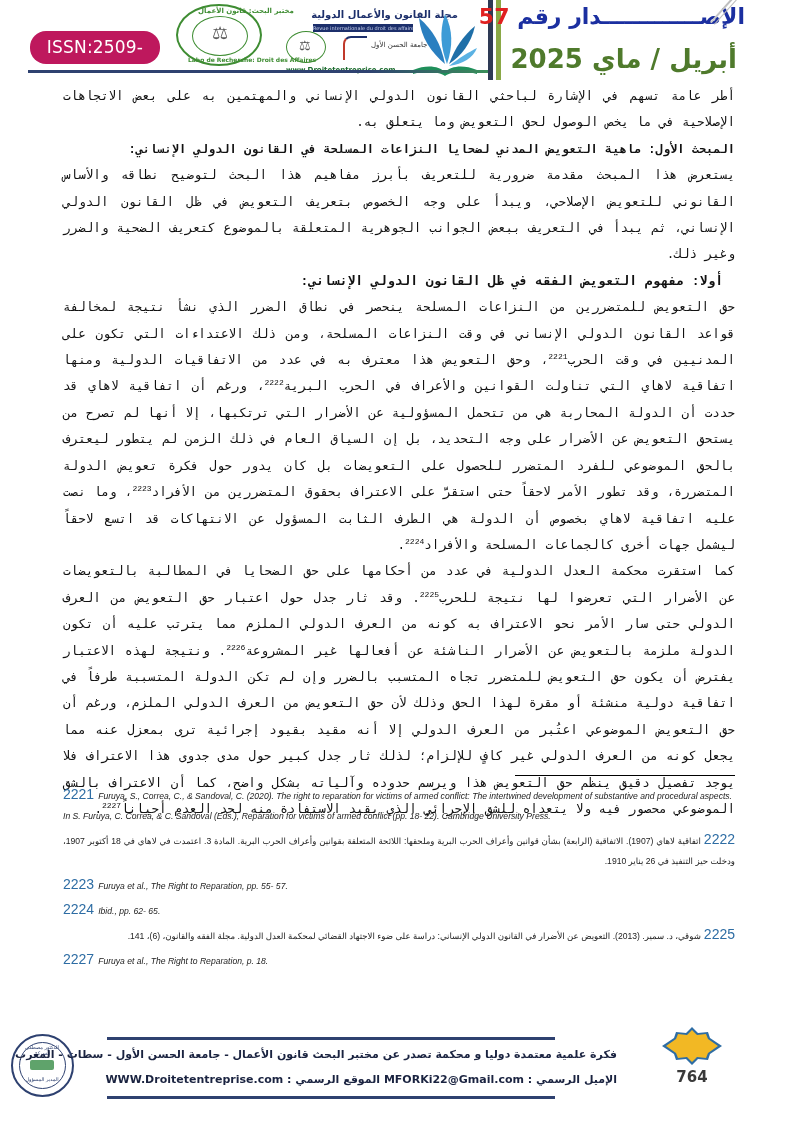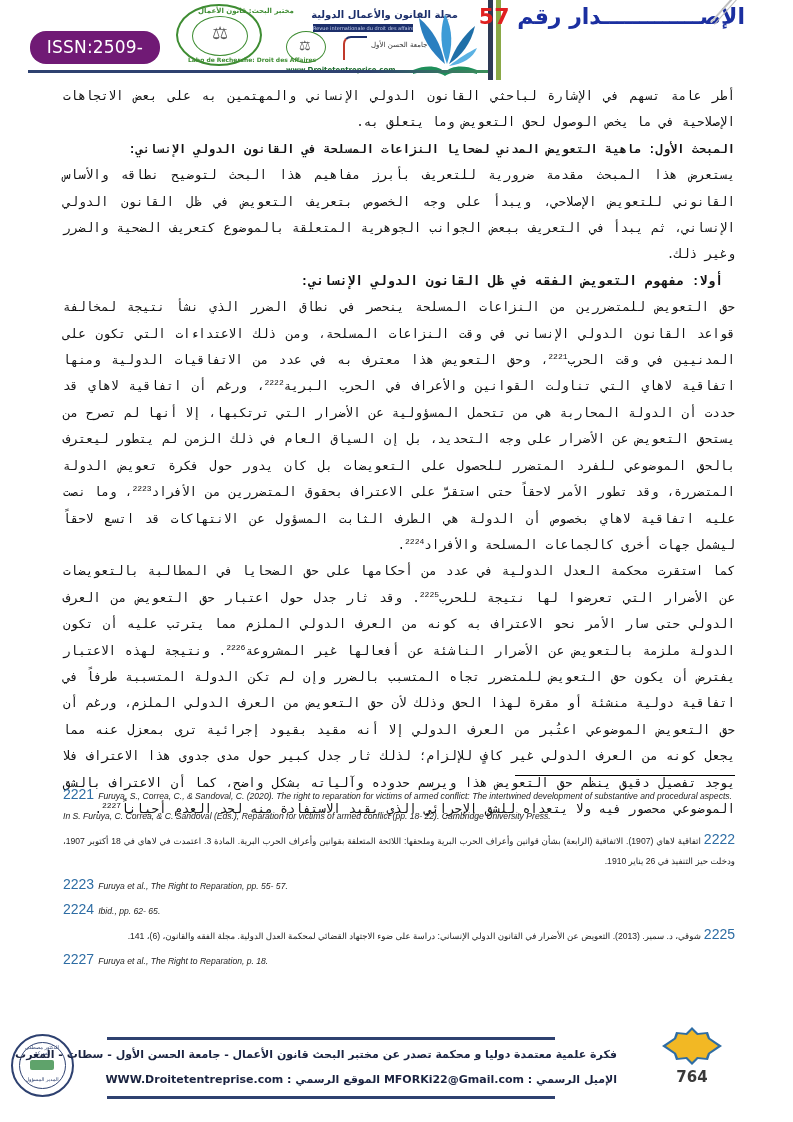--- a/index.html
+++ b/index.html
@@ -1,20 +1,20 @@
 <!DOCTYPE html>
 <html><head>
 <meta charset="utf-8">
 <style>
   html, body { margin: 0; padding: 0; background: #ffffff; }
   body { width: 793px; height: 1122px; position: relative; overflow: hidden; font-family: "DejaVu Sans", sans-serif; color: #111; }
 
   
   .header { position: absolute; left: 0; top: 0; width: 793px; height: 82px; }
-  .issn { position: absolute; left: 30px; top: 31px; width: 130px; height: 33px; background: #701a75; border-radius: 16px; color: #fff; font-family: "DejaVu Sans", sans-serif; font-size: 17px; line-height: 33px; text-align: center; letter-spacing: 0.2px; }
+  .issn { position: absolute; left: 30px; top: 31px; width: 130px; height: 33px; background: #be185d; border-radius: 16px; color: #fff; font-family: "DejaVu Sans", sans-serif; font-size: 17px; line-height: 33px; text-align: center; letter-spacing: 0.2px; }
   .header-rule { position: absolute; left: 28px; top: 70px; width: 460px; height: 3px; background: #2e4170; }
   .header-rule:after { content: ""; position: absolute; right: 0; top: 0; width: 120px; height: 3px; background: linear-gradient(90deg, #2e4170, #3a8f5a); }
 
   .lab-seal { position: absolute; left: 176px; top: 4px; width: 86px; height: 62px; border: 2px solid #3f8d33; border-radius: 50%; box-sizing: border-box; }
   .lab-seal .inner { position: absolute; left: 14px; top: 10px; width: 54px; height: 38px; border: 1.5px solid #3f8d33; border-radius: 50%; }
   .lab-seal .scale { position: absolute; left: 34px; top: 18px; font-size: 18px; color: #5a5a5a; line-height: 1; }
   .lab-seal .txt { position: absolute; font-size: 7px; color: #3f8d33; font-weight: bold; white-space: nowrap; }
   .lab-seal .t1 { left: 20px; top: 1px; direction: rtl; }
   .lab-seal .t2 { left: 10px; top: 50px; font-size: 6px; }
 
@@ -101,20 +101,21 @@
   </div>
 
   <div class="header-rule"></div>
   <div class="vbar-dark"></div>
   <div class="vbar-green"></div>
 
   <div class="issue-line">
     <span>الإصـــــــــــــدار رقم</span>
     <span class="num">57</span>
   </div>
+  <div class="date-line">أبريل / ماي 2025</div>
   <div class="diag"></div>
   <div class="diag2"></div>
 </div>
 
 <div class="content">
   <p>أطر عامة تسهم في الإشارة لباحثي القانون الدولي الإنساني والمهتمين به على بعض الاتجاهات الإصلاحية في ما يخص الوصول لحق التعويض وما يتعلق به.</p>
   <h2>المبحث الأول: ماهية التعويض المدني لضحايا النزاعات المسلحة في القانون الدولي الإنساني:</h2>
   <p>يستعرض هذا المبحث مقدمة ضرورية للتعريف بأبرز مفاهيم هذا البحث لتوضيح نطاقه والأساس القانوني للتعويض الإصلاحي، ويبدأ على وجه الخصوص بتعريف التعويض في ظل القانون الدولي الإنساني، ثم يبدأ في التعريف ببعض الجوانب الجوهرية المتعلقة بالموضوع كتعريف الضحية والضرر وغير ذلك.</p>
   <h3>أولا: مفهوم التعويض الفقه في ظل القانون الدولي الإنساني:</h3>
   <p><span>حق التعويض للمتضررين من النزاعات المسلحة ينحصر في نطاق الضرر الذي نشأ نتيجة لمخالفة قواعد القانون الدولي الإنساني في وقت النزاعات المسلحة، ومن ذلك الاعتداءات التي تكون على المدنيين في وقت الحرب</span><sup>2221</sup><span>، وحق التعويض هذا معترف به في عدد من الاتفاقيات الدولية ومنها اتفاقية لاهاي التي تناولت القوانين والأعراف في الحرب البرية</span><sup>2222</sup><span>، ورغم أن اتفاقية لاهاي قد حددت أن الدولة المحاربة هي من تتحمل المسؤولية عن الأضرار التي ترتكبها، إلا أنها لم تصرح من يستحق التعويض عن الأضرار على وجه التحديد، بل إن السياق العام في ذلك الزمن لم يتطور ليعترف بالحق الموضوعي للفرد المتضرر للحصول على التعويضات بل كان يدور حول فكرة تعويض الدولة المتضررة، وقد تطور الأمر لاحقاً حتى استقرَّ على الاعتراف بحقوق المتضررين من الأفراد</span><sup>2223</sup><span>، وما نصت عليه اتفاقية لاهاي بخصوص أن الدولة هي الطرف الثابت المسؤول عن الانتهاكات قد اتسع لاحقاً ليشمل جهات أخرى كالجماعات المسلحة والأفراد</span><sup>2224</sup><span>.</span></p>

